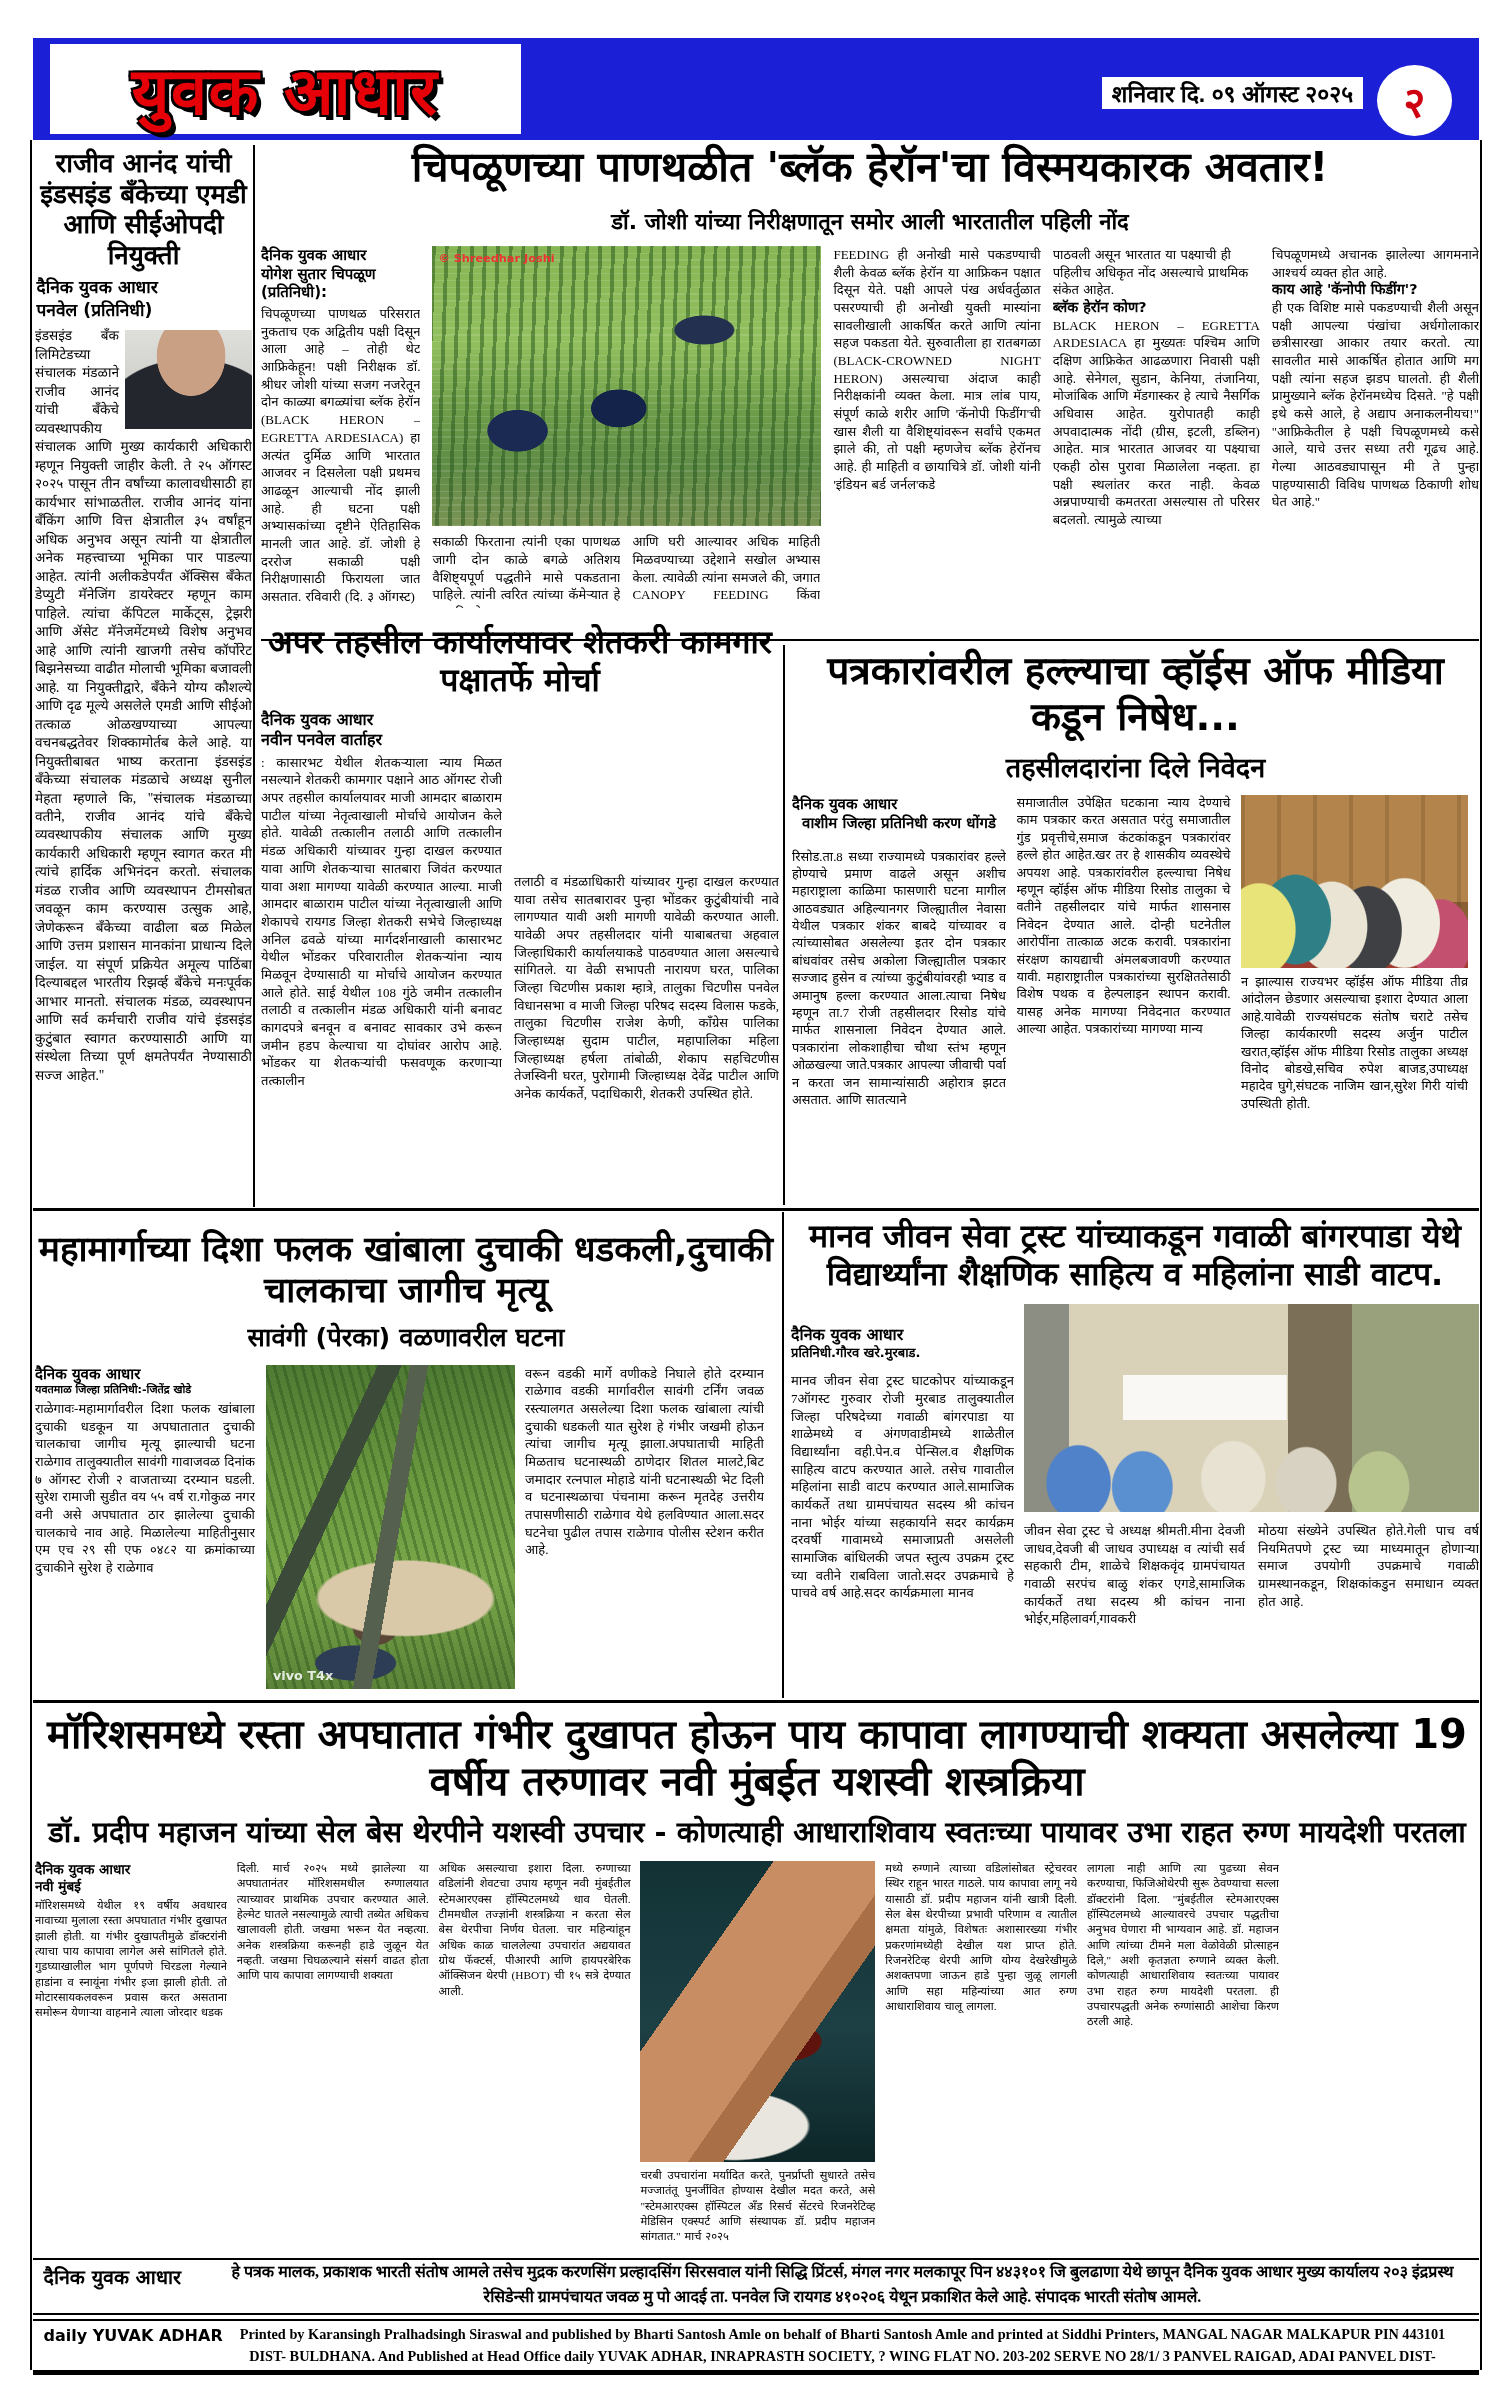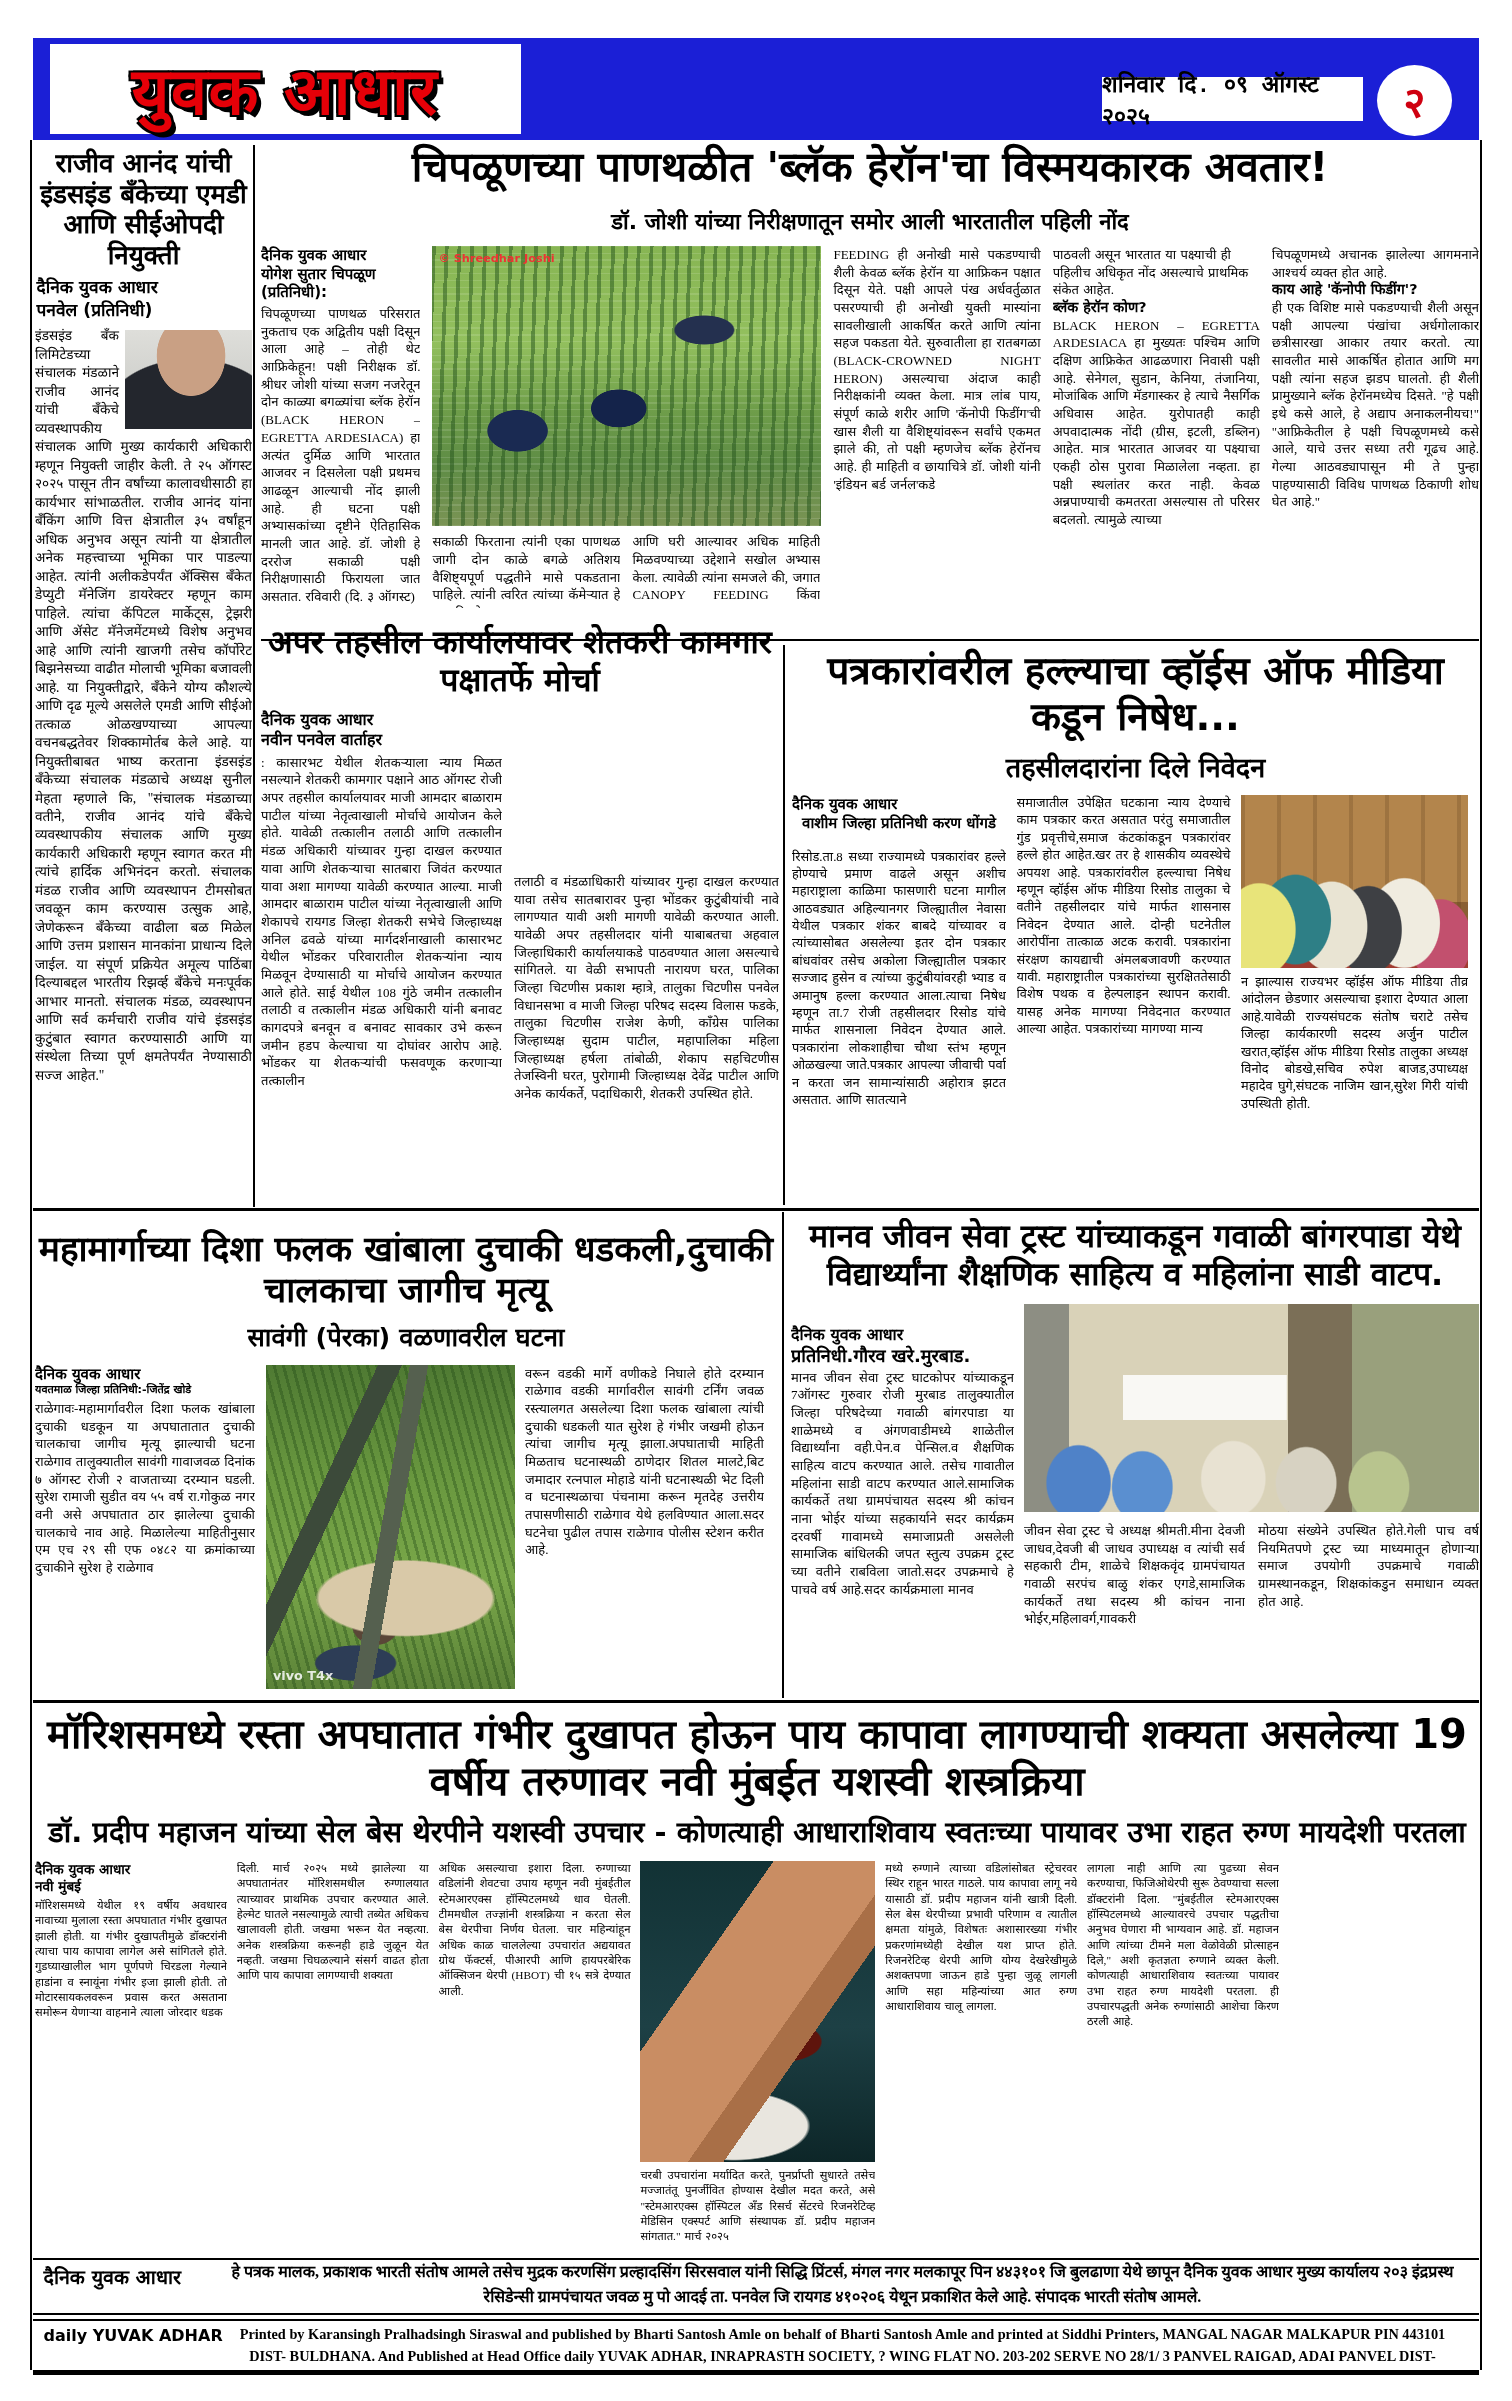--- a/index.html
+++ b/index.html
@@ -11,22 +11,22 @@
   .bodytxt{text-align:justify;line-height:1.36;word-spacing:1.1px;}
   .colflex{display:flex;}
   .hr{background:#000;position:absolute;}
   .vr{background:#000;position:absolute;width:2.3px;}
   .clip{overflow:hidden;}
   
   .band{left:33px;top:38px;width:1446px;height:102px;background:#1b1fd6;}
   .logobox{left:16.6px;top:6px;width:471px;height:90px;background:#fff;display:flex;align-items:center;justify-content:center;}
   .logotext{font-family:"DejaVu Sans","Liberation Sans",sans-serif;font-weight:800;font-size:65px;color:#e60008;
     text-shadow:2.3px 2.3px 0 #000,-2.3px 2.3px 0 #000,2.3px -2.3px 0 #000,-2.3px -2.3px 0 #000,4.5px 4.5px 0 #000;letter-spacing:1.5px;}
-  .datepill{right:116px;top:39px;width:261px;height:44px;background:#fff;display:flex;align-items:center;justify-content:center;
-    font-family:Liberation Mono, monospace;font-weight:700;font-size:23px;}
+  .datepill{right:116px;top:39px;width:261px;height:32px;background:#fff;display:flex;align-items:center;justify-content:center;
+    font-family:Liberation Sans, sans-serif;font-weight:700;font-size:23px;}
   .pagecirc{right:27px;top:27px;width:75px;height:71px;background:#fff;border-radius:50%;display:flex;align-items:center;justify-content:center;
     color:#cf0010;font-weight:800;font-size:42px;font-family:"DejaVu Sans","Liberation Sans",sans-serif;}
   
   .ph{position:relative;overflow:hidden;}
   .ph-portrait{background:
     radial-gradient(35px 41px at 52% 26%,#c9a084 97%,transparent 99%),
     radial-gradient(90px 60px at 52% 88%,#23262d 96%,transparent 98%),
     radial-gradient(12px 45px at 52% 62%,#24356e 94%,transparent 97%),
     radial-gradient(25.6px 35px at 52% 58%,#e7d6e4 92%,transparent 96%),
     linear-gradient(180deg,#dededa 0%,#cfd0cc 60%,#b9bab6 100%);}
@@ -200,21 +200,21 @@
       <div class="bodytxt clip" style="width:239px;height:324px;font-size:13px;">वरून वडकी मार्गे वणीकडे निघाले होते दरम्यान राळेगाव वडकी मार्गावरील सावंगी टर्निंग जवळ रस्त्यालगत असलेल्या दिशा फलक खांबाला त्यांची दुचाकी धडकली यात सुरेश हे गंभीर जखमी होऊन त्यांचा जागीच मृत्यू झाला.अपघाताची माहिती मिळताच घटनास्थळी ठाणेदार शितल मालटे,बिट जमादार रत्नपाल मोहाडे यांनी घटनास्थळी भेट दिली व घटनास्थळाचा पंचनामा करून मृतदेह उत्तरीय तपासणीसाठी राळेगाव येथे हलविण्यात आला.सदर घटनेचा पुढील तपास राळेगाव पोलीस स्टेशन करीत आहे.</div>
     </div>
   </div>
   <div class="vr" style="left:782px;top:1212px;height:486px;width:1.5px;"></div>
 
   <div class="abs clip" style="left:791px;top:1218px;width:688px;height:479px;">
     <div class="hl" style="font-size:32px;">मानव जीवन सेवा ट्रस्ट  यांच्याकडून गवाळी बांगरपाडा येथे विद्यार्थ्यांना शैक्षणिक  साहित्य व महिलांना साडी वाटप.</div>
     <div style="position:relative;margin-top:10.5px;height:384px;">
       <div class="abs clip" style="left:0;top:0;width:223px;height:384px;">
         <div class="byline" style="font-size:16px;margin-top:21px;">दैनिक युवक आधार</div>
-        <div class="byline" style="font-size:18px;margin-bottom:1px;">प्रतिनिधी.गौरव खरे.मुरबाड.</div>
+        <div class="byline" style="font-size:13px;margin-bottom:11px;">प्रतिनिधी.गौरव खरे.मुरबाड.</div>
         <div class="bodytxt" style="font-size:13px;">मानव जीवन सेवा ट्रस्ट घाटकोपर यांच्याकडून 7ऑगस्ट गुरुवार रोजी मुरबाड तालुक्यातील जिल्हा परिषदेच्या गवाळी बांगरपाडा या शाळेमध्ये व अंगणवाडीमध्ये शाळेतील विद्यार्थ्यांना वही.पेन.व पेन्सिल.व शैक्षणिक साहित्य वाटप करण्यात आले. तसेच गावातील महिलांना साडी वाटप करण्यात आले.सामाजिक कार्यकर्ते तथा ग्रामपंचायत सदस्य श्री कांचन नाना भोईर यांच्या सहकार्याने सदर कार्यक्रम  दरवर्षी गावामध्ये  समाजाप्रती असलेली सामाजिक बांधिलकी जपत स्तुत्य उपक्रम ट्रस्ट च्या वतीने राबविला जातो.सदर उपक्रमाचे हे पाचवे वर्ष आहे.सदर कार्यक्रमाला  मानव</div>
       </div>
       <div class="abs ph ph-village" style="left:233px;top:0;width:455px;height:208px;"></div>
       <div class="abs bodytxt clip" style="left:233px;top:218px;width:221px;height:166px;font-size:13px;">जीवन सेवा ट्रस्ट चे अध्यक्ष श्रीमती.मीना देवजी जाधव,देवजी बी जाधव उपाध्यक्ष व त्यांची सर्व सहकारी टीम, शाळेचे शिक्षकवृंद ग्रामपंचायत गवाळी सरपंच बाळु शंकर एगडे,सामाजिक  कार्यकर्ते तथा सदस्य श्री कांचन नाना भोईर,महिलावर्ग,गावकरी</div>
       <div class="abs bodytxt clip" style="left:467px;top:218px;width:221px;height:166px;font-size:13px;">मोठया संख्येने उपस्थित होते.गेली पाच वर्ष नियमितपणे ट्रस्ट च्या माध्यमातून होणाऱ्या समाज उपयोगी उपक्रमाचे गवाळी ग्रामस्थानकडून, शिक्षकांकडुन समाधान व्यक्त होत आहे.</div>
     </div>
   </div>
   <div class="hr" style="left:33px;top:1700px;width:1446px;height:3px;"></div>
 
   <div class="abs clip" style="left:35px;top:1711px;width:1444px;height:541px;">

